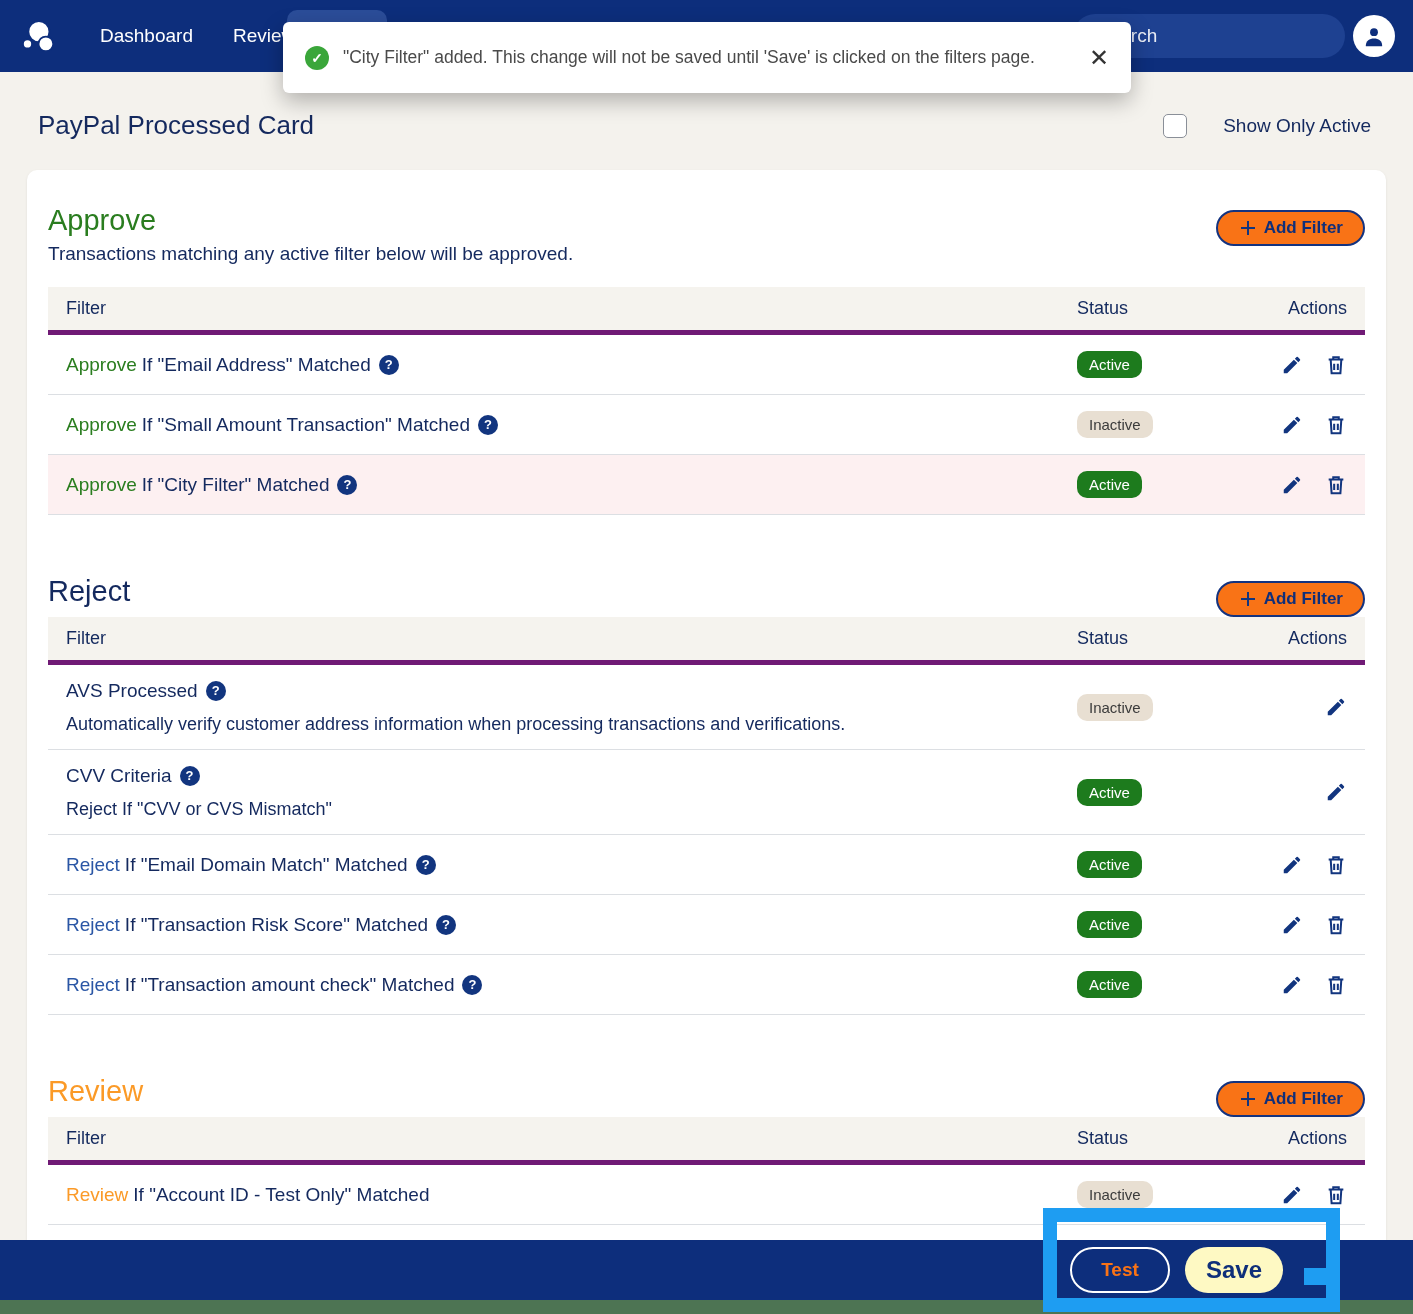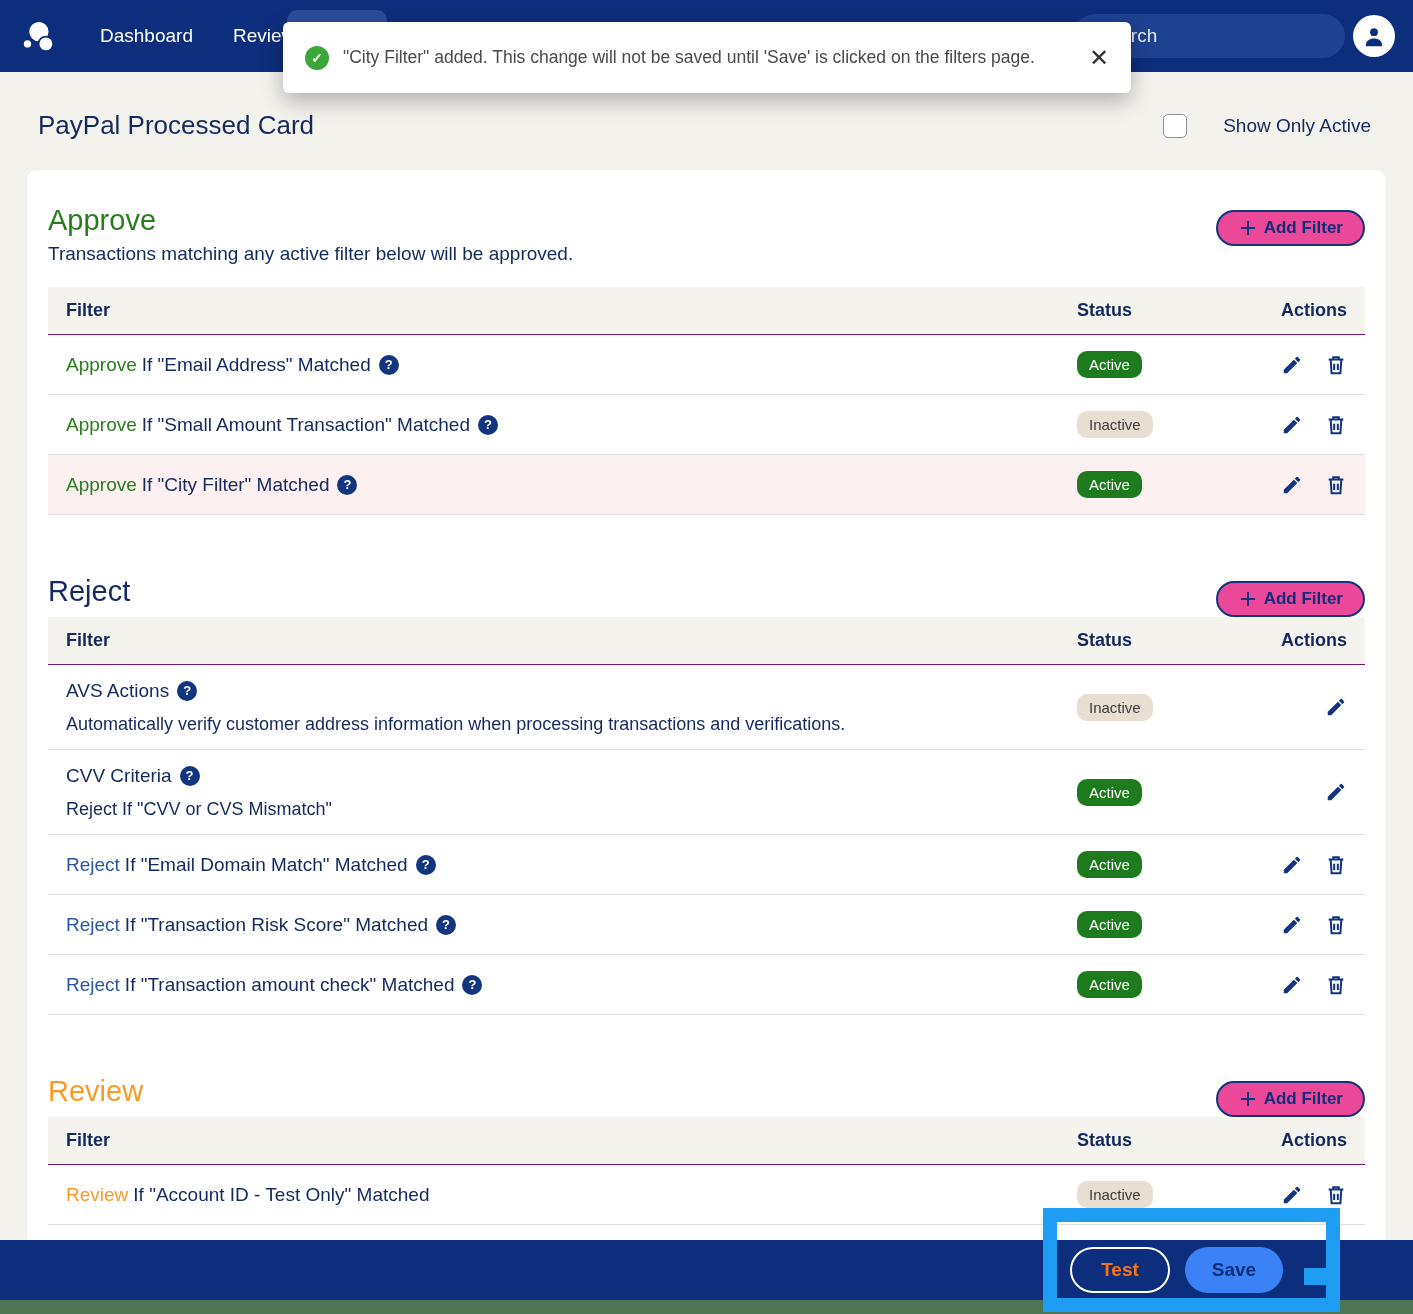--- a/index.html
+++ b/index.html
@@ -29,23 +29,23 @@
   .show-active { display:flex; align-items:center; gap:36px;justify-content:space-between; }
   .checkbox { width:24px; height:24px; background:#fff; border:1.5px solid #8a8f98; border-radius:5px; cursor:pointer; }
   .show-active-label { font-size:19px; color:#14295e; }
 
   
   .card { position:absolute; top:170px; left:27px; width:1359px; height:1080px; background:#fff; border-radius:10px; box-shadow:0 1px 3px rgba(0,0,0,0.08); padding:34px 21px 0 21px; overflow:hidden; }
   .filter-section { margin-bottom:60px; }
   .section-head { display:flex; justify-content:space-between; align-items:flex-start; }
   .section-heading { font-size:29px; font-weight:400; margin-bottom:6px; }
   .section-desc { font-size:19px; color:#14295e; margin-bottom:22px; }
-  .add-filter-btn { height:36px; border:2px solid #14337f; border-radius:18px; background:#ec4899; color:#0f2f7a; font-weight:bold; font-size:17px; padding:1px 20px; display:flex; align-items:center; gap:6px; cursor:pointer; margin-top:6px; font-family:"Liberation Sans", sans-serif; }
-
-  .ftable-header { display:flex; background:#f5f3ee; height:48px; align-items:center; font-weight:bold; font-size:18px; color:#13295e; padding:8px 18px; border-bottom:1px solid #701a75; }
+  .add-filter-btn { height:36px; border:2px solid #14337f; border-radius:18px; background:#f97316; color:#0f2f7a; font-weight:bold; font-size:17px; padding:1px 20px; display:flex; align-items:center; gap:6px; cursor:pointer; margin-top:6px; font-family:"Liberation Sans", sans-serif; }
+
+  .ftable-header { display:flex; background:#f5f3ee; height:48px; align-items:center; font-weight:normal; font-size:18px; color:#13295e; padding:8px 18px; border-bottom:5px solid #701a75; }
   .col-filter { flex:1; }
   .col-status { width:150px; }
   .col-actions { width:120px; text-align:right; }
 
   .frow { display:flex; align-items:center; min-height:60px; border-bottom:1px solid #dcdfe3; padding:8px 18px; font-size:19px; color:#14295e; }
   .frow.highlight { background:#fdf0f1; }
   .frow.two-line { min-height:85px; }
   .cell-filter { flex:1; }
   .kw { margin-right:5px; }
   .help { display:inline-block; width:20px; height:20px; border-radius:50%; background:#12357f; color:#fff; font-size:13px; font-weight:bold; text-align:center; line-height:20px; margin-left:8px; vertical-align:middle; cursor:pointer; }
@@ -54,21 +54,21 @@
   .badge { display:inline-block; padding:5px 12px; border-radius:10px; font-size:15px; }
   .badge.active { background:#1d7b1d; color:#fff; }
   .badge.inactive { background:#e8dfd2; color:#3b3b3b; }
   .cell-actions { width:120px; display:flex; justify-content:flex-end; gap:22px; }
   .icon-btn { background:none; border:none; cursor:pointer; padding:0; display:flex; align-items:center; }
 
   
   .footer-bar { position:absolute; left:0; top:1240px; width:1413px; height:60px; background:#0d2e7c; z-index:20; }
   .reset-btn { position:absolute; left:975px; top:17px; background:none; border:none; color:#fff; font-weight:bold; font-size:19px; cursor:pointer; font-family:"Liberation Sans", sans-serif;margin-top:40px; }
   .test-btn { position:absolute; left:1070px; top:7px; width:100px; height:46px; border:2px solid #fff; border-radius:23px; background:transparent; color:#f97316; font-weight:bold; font-size:19px; cursor:pointer; font-family:"Liberation Sans", sans-serif; }
-  .save-btn { position:absolute; left:1185px; top:7px; width:98px; height:46px; border:none; border-radius:23px; background:#3b82f6; color:#0f2f7a; font-weight:bold; font-size:19px; cursor:pointer; font-family:"Liberation Sans", sans-serif; }
+  .save-btn { position:absolute; left:1185px; top:7px; width:98px; height:46px; border:none; border-radius:23px; background:#fef9c3; color:#0f2f7a; font-weight:bold; font-size:24px; cursor:pointer; font-family:"Liberation Sans", sans-serif; }
 
   .bottom-strip { position:absolute; left:0; top:1300px; width:1413px; height:14px; background:#4d7453; z-index:25; }
 
   
   .annotation-rect { position:absolute; left:1043px; top:1208px; width:297px; height:104px; border:14px solid #1e9df2; z-index:60; pointer-events:none; }
   .annotation-notch { position:absolute; right:0; top:46px; width:22px; height:17px; background:#1e9df2; }
 </style>
 </head>
 <body>
 
@@ -224,21 +224,21 @@
     </div>
     <div class="ftable">
       <div class="ftable-header">
         <div class="col-filter">Filter</div>
         <div class="col-status">Status</div>
         <div class="col-actions">Actions</div>
       </div>
       <div class="rows">
   <div class="frow two-line">
     <div class="cell-filter">
-      <span class="txt">AVS Actions</span><span class="help">?</span>
+      <span class="txt">AVS Processed</span><span class="help">?</span>
       <div class="subtext">Automatically verify customer address information when processing transactions and verifications.</div>
     </div>
     <div class="cell-status">
       <span class="badge inactive">Inactive</span>
     </div>
     <div class="cell-actions">
       <button class="icon-btn">
         <svg width="22" height="22" viewBox="0 0 24 24" fill="#12357f">
                       <path d="M3 17.25V21h3.75L17.81 9.94l-3.75-3.75L3 17.25zM20.71 7.04c.39-.39.39-1.02 0-1.41l-2.34-2.34a.996.996 0 0 0-1.41 0l-1.83 1.83 3.75 3.75 1.83-1.83z"></path>
                     </svg>

